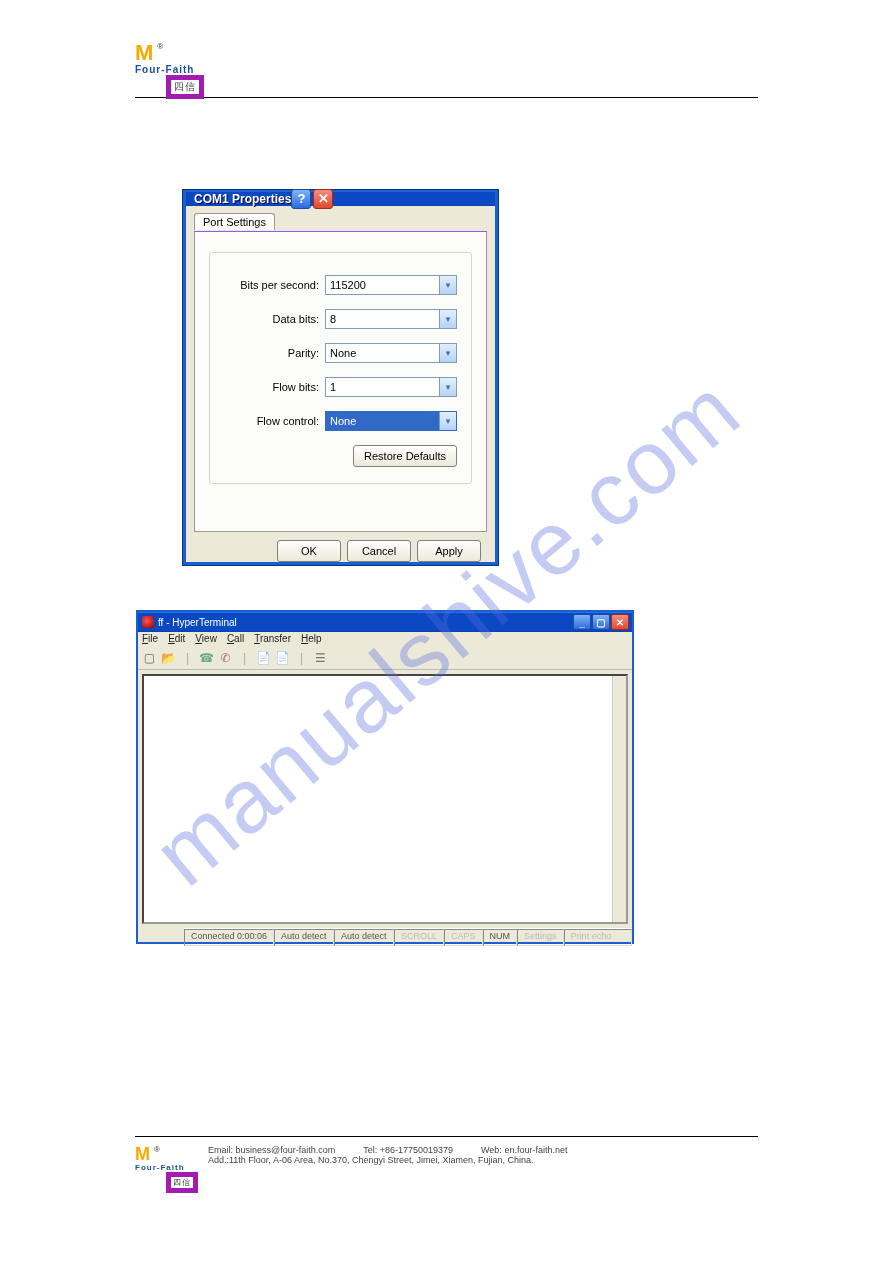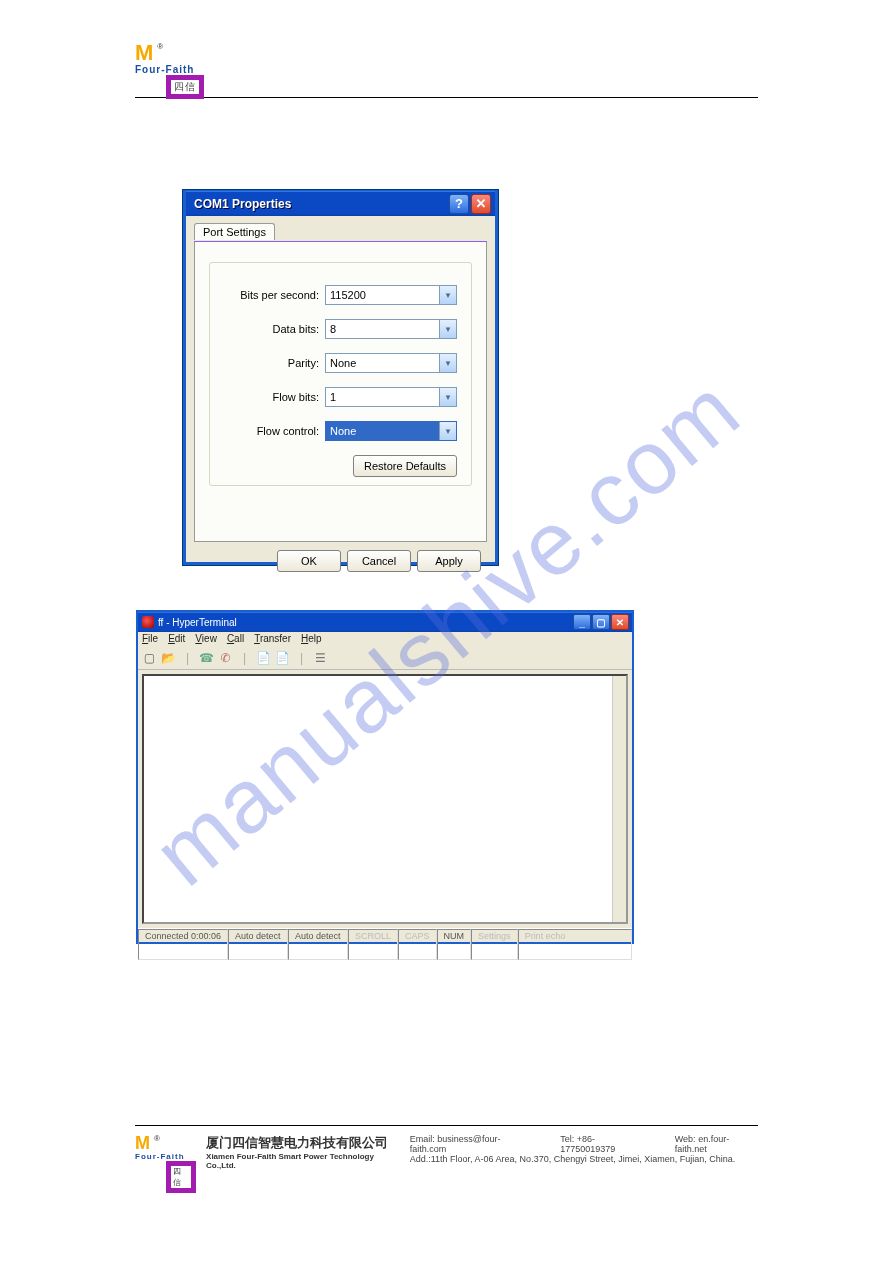--- a/index.html
+++ b/index.html
@@ -52,23 +52,23 @@
     top: 190px;
     left: 183px;
     width: 315px;
     height: 375px;
     border: 3px solid #1a5ed1;
     border-top: none;
     background: #ece9d8;
     box-shadow: 0 0 0 1px #003c74;
   }
   .titlebar1 {
-    height: 26px;
+    height: 16px;
     background: linear-gradient(to bottom, #3f8cf3 0%, #0a49c3 6%, #0a49c3 90%, #0a3fa8 100%);
-    display:flex; align-items:center; justify-content:space-between;
+    display:flex; align-items:center; justify-content:flex-start;
     padding: 0 4px 0 8px;
     border-top: 1px solid #1a5ed1;
   }
   .titlebar1 .t-title { color: #fff; font-weight: bold; font-size: 12px; text-shadow: 1px 1px 0 #003; }
   .titlebar1 .controls { display:flex; gap:2px; }
   .titlebar1 .ctl {
     width: 20px; height: 20px; border-radius: 3px;
     display:flex; align-items:center; justify-content:center;
     font-weight: bold; font-size: 13px; color:#fff;
   }
@@ -95,21 +95,21 @@
     margin: 0 8px 8px 8px;
     background: #fcfcf8;
     border: 1px solid #999;
     border-top: none;
     height: 300px;
     padding: 20px 14px 10px 14px;
   }
   .fieldset {
     border: 1px solid #d9d6c6;
     border-radius: 3px;
-    padding: 22px 14px 8px 14px;
+    padding: 22px 14px 16px 14px;
   }
   .form-row { display:flex; align-items:center; justify-content:flex-end; gap:6px; margin-bottom: 14px; }
   .form-row label { font-size: 11px; text-align: right; }
   .dd {
     width: 132px; height: 20px;
     border: 1px solid #7f9db9;
     background: #fff;
     display:flex; align-items:center; justify-content:space-between;
     padding: 0 0 0 4px;
     font-size: 11px;
@@ -177,22 +177,22 @@
   .tb-icon { width:15px; height:15px; display:inline-block; font-size:12px; line-height:15px; text-align:center;}
   .terminal-area {
     margin: 4px;
     border: 2px inset #999;
     background: #fff;
     height: 250px;
     position: relative;
   }
   .vscroll { position:absolute; right:0; top:0; width:14px; height:100%; background:#ece9d8; border-left:1px solid #ccc;}
   .statusbar2 {
-    height:32px; border-top:1px solid #fff;
-    display:flex; font-size:9px; color:#555;
+    height:18px; border-top:1px solid #fff;
+    display:flex; font-size:9px; color:#555;margin-left:46px;
   }
   .statusbar2 .cell {
     border: 1px inset #ddd;
     padding: 1px 6px;
     white-space: nowrap;
   }
 
   
   .page-footer {
     position: absolute;
@@ -340,24 +340,20 @@
 
 <div class="page-footer">
   <div class="logo-block f-logo">
     <div class="logo-top">
       <span class="m-icon">M</span>
       <span class="m-reg">®</span>
     </div>
     <div class="ff-text">Four-Faith</div>
     <div class="cn-box">四信</div>
   </div>
-  <div>
-    <div class="f-company-cn">厦门四信智慧电力科技有限公司</div>
-    <div class="f-company-en">Xiamen Four-Faith Smart Power Technology Co.,Ltd.</div>
-  </div>
   <div class="f-info">
     <div class="f-row">
       <span>Email: business@four-faith.com</span>
       <span>Tel: +86-17750019379</span>
       <span>Web: en.four-faith.net</span>
     </div>
     <div>Add.:11th Floor, A-06 Area, No.370, Chengyi Street, Jimei, Xiamen, Fujian, China.</div>
   </div>
 </div>
 

